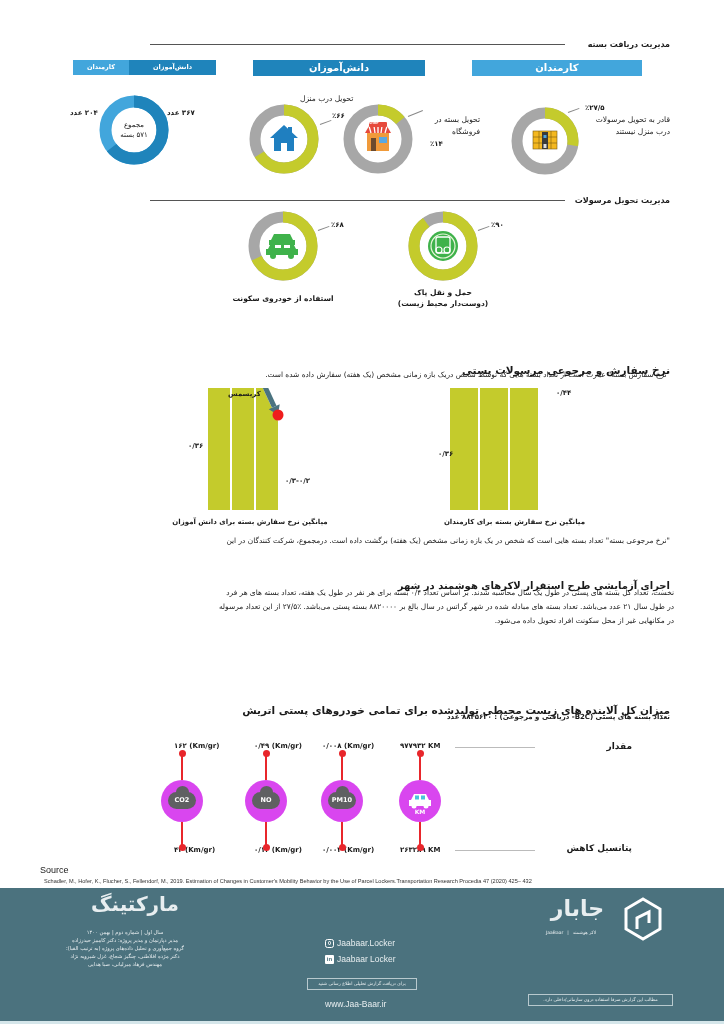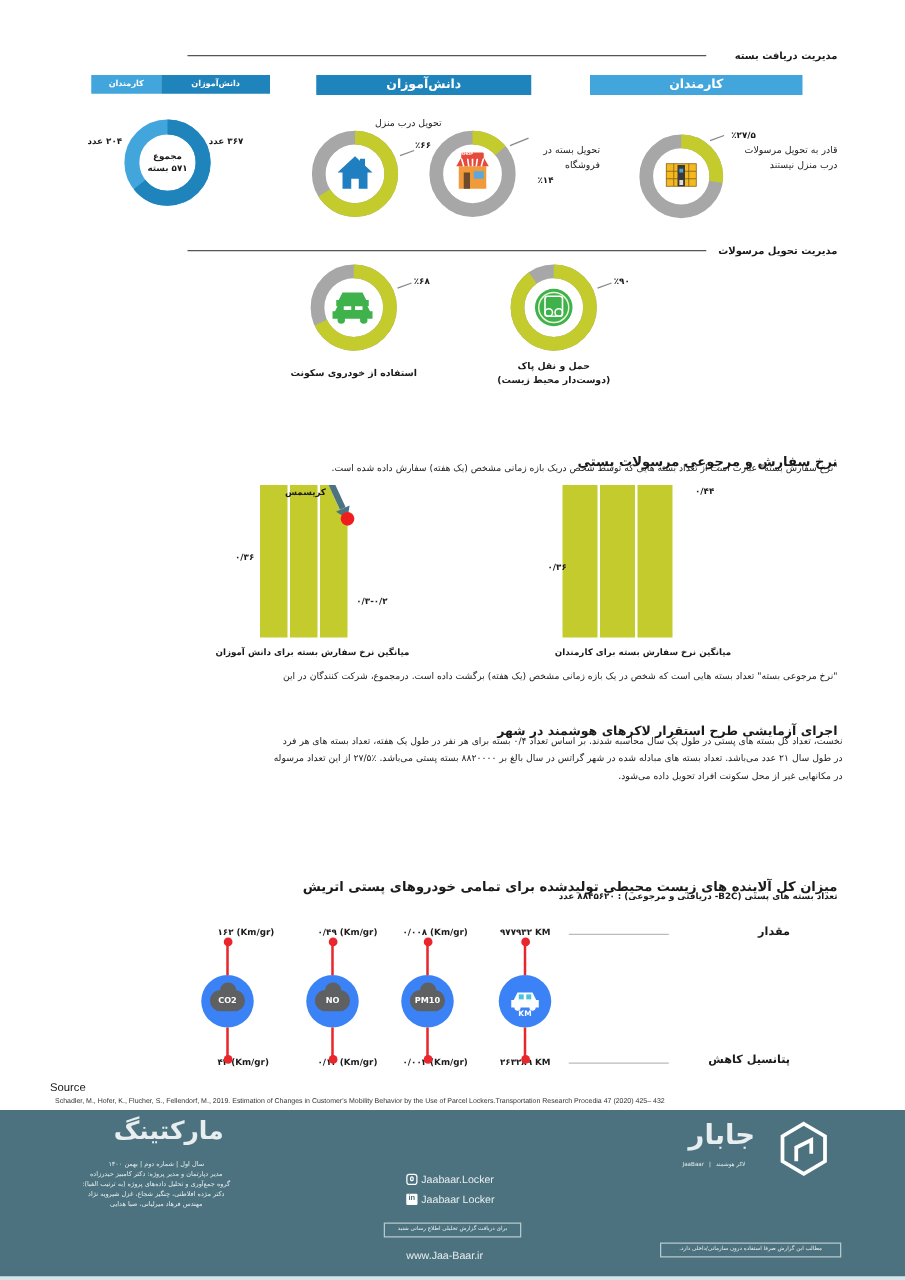--- a/index.html
+++ b/index.html
@@ -11,21 +11,21 @@
   .rule { height: 1px; background: #555; }
   .hdr { height: 16px; color: #fff; font-size: 10px; font-weight: bold; text-align: center; line-height: 16px; }
   .lbl { font-size: 7px; font-weight: bold; white-space: nowrap; }
   .lbl-n { font-size: 7px; white-space: nowrap; }
   .leader { height: 1px; background: #888; transform-origin: left center; }
   .body-text { font-size: 7.4px; line-height: 14px; text-align: justify; }
   .h2 { font-size: 10.5px; font-weight: bold; margin-top: 12px; }
   .em-val { font-size: 7px; font-weight: bold; white-space: nowrap; }
   .stem { width: 2px; background: #e8262b; }
   .dot { width: 7px; height: 7px; border-radius: 50%; background: #e8262b; }
-  .em-circle { width: 42px; height: 42px; border-radius: 50%; background: #3b82f6; overflow: hidden; }
+  .em-circle { width: 42px; height: 42px; border-radius: 50%; background: #d946ef; overflow: hidden; }
   .cloud { position: absolute; left: 7px; top: 12px; width: 28px; height: 17px; background: #5f6062; border-radius: 9px; color: #fff; font-size: 6.5px; font-weight: bold; text-align: center; line-height: 17px; }
   .cloud::before { content: ""; position: absolute; left: 8px; top: -6px; width: 13px; height: 12px; background: #5f6062; border-radius: 50%; z-index: -1; }
   .footer { left: 0; top: 888px; width: 724px; height: 136px; background: #4b727e; }
   .ft { color: #e8eef0; }
   .ft-box { border: 1px solid #b8c9ce; color: #e8eef0; font-size: 4.5px; text-align: center; line-height: 10px; }
 </style>
 </head>
 <body>
 
 <div class="abs rtl sec-title" style="top:40px;">مدیریت دریافت بسته</div>
@@ -36,21 +36,21 @@
 
 <div class="abs" style="left:73px; top:60px; width:143px; height:15px; display:flex;">
   <div style="width:56px; background:#42a6dc; color:#fff; font-size:6.5px; font-weight:bold; text-align:center; line-height:15px;">کارمندان</div>
   <div style="width:87px; background:#1f84bb; color:#fff; font-size:6.5px; font-weight:bold; text-align:center; line-height:15px;">دانش‌آموزان</div>
 </div>
 
 <svg class="abs" style="left:98px; top:94px;" width="72" height="72" viewBox="0 0 72 72">
   <circle cx="36" cy="36" r="28.5" fill="none" stroke="#42a6dc" stroke-width="12"></circle>
   <circle id="totalSeg" cx="36" cy="36" r="28.5" fill="none" stroke="#1f84bb" stroke-width="12" transform="rotate(-90 36 36)" stroke-dasharray="115.09453015839736 179.0707812546182"></circle>
 </svg>
-<div class="abs rtl" style="left:108px; top:120px; width:52px; text-align:center; font-size:7px; font-weight:bold; line-height:10px;">
+<div class="abs rtl" style="left:108px; top:120px; width:52px; text-align:center; font-size:7px; font-weight:normal; line-height:10px;">
   <div>مجموع</div>
   <div>۵۷۱ بسته</div>
 </div>
 <div class="abs lbl rtl" style="left:70px; top:109px;">۲۰۴ عدد</div>
 <div class="abs lbl rtl" style="left:167px; top:109px;">۳۶۷ عدد</div>
 
 <svg class="abs" style="left:248px; top:103px;" width="72" height="72" viewBox="0 0 72 72">
   <circle cx="36" cy="36" r="29" fill="none" stroke="#a7a7a7" stroke-width="11"></circle>
   <circle class="pct" cx="36" cy="36" r="29" fill="none" stroke="#c4cb2c" stroke-width="11" transform="rotate(-90 36 36)" stroke-dasharray="120.26016677941729 182.212373908208"></circle>
   <g>

